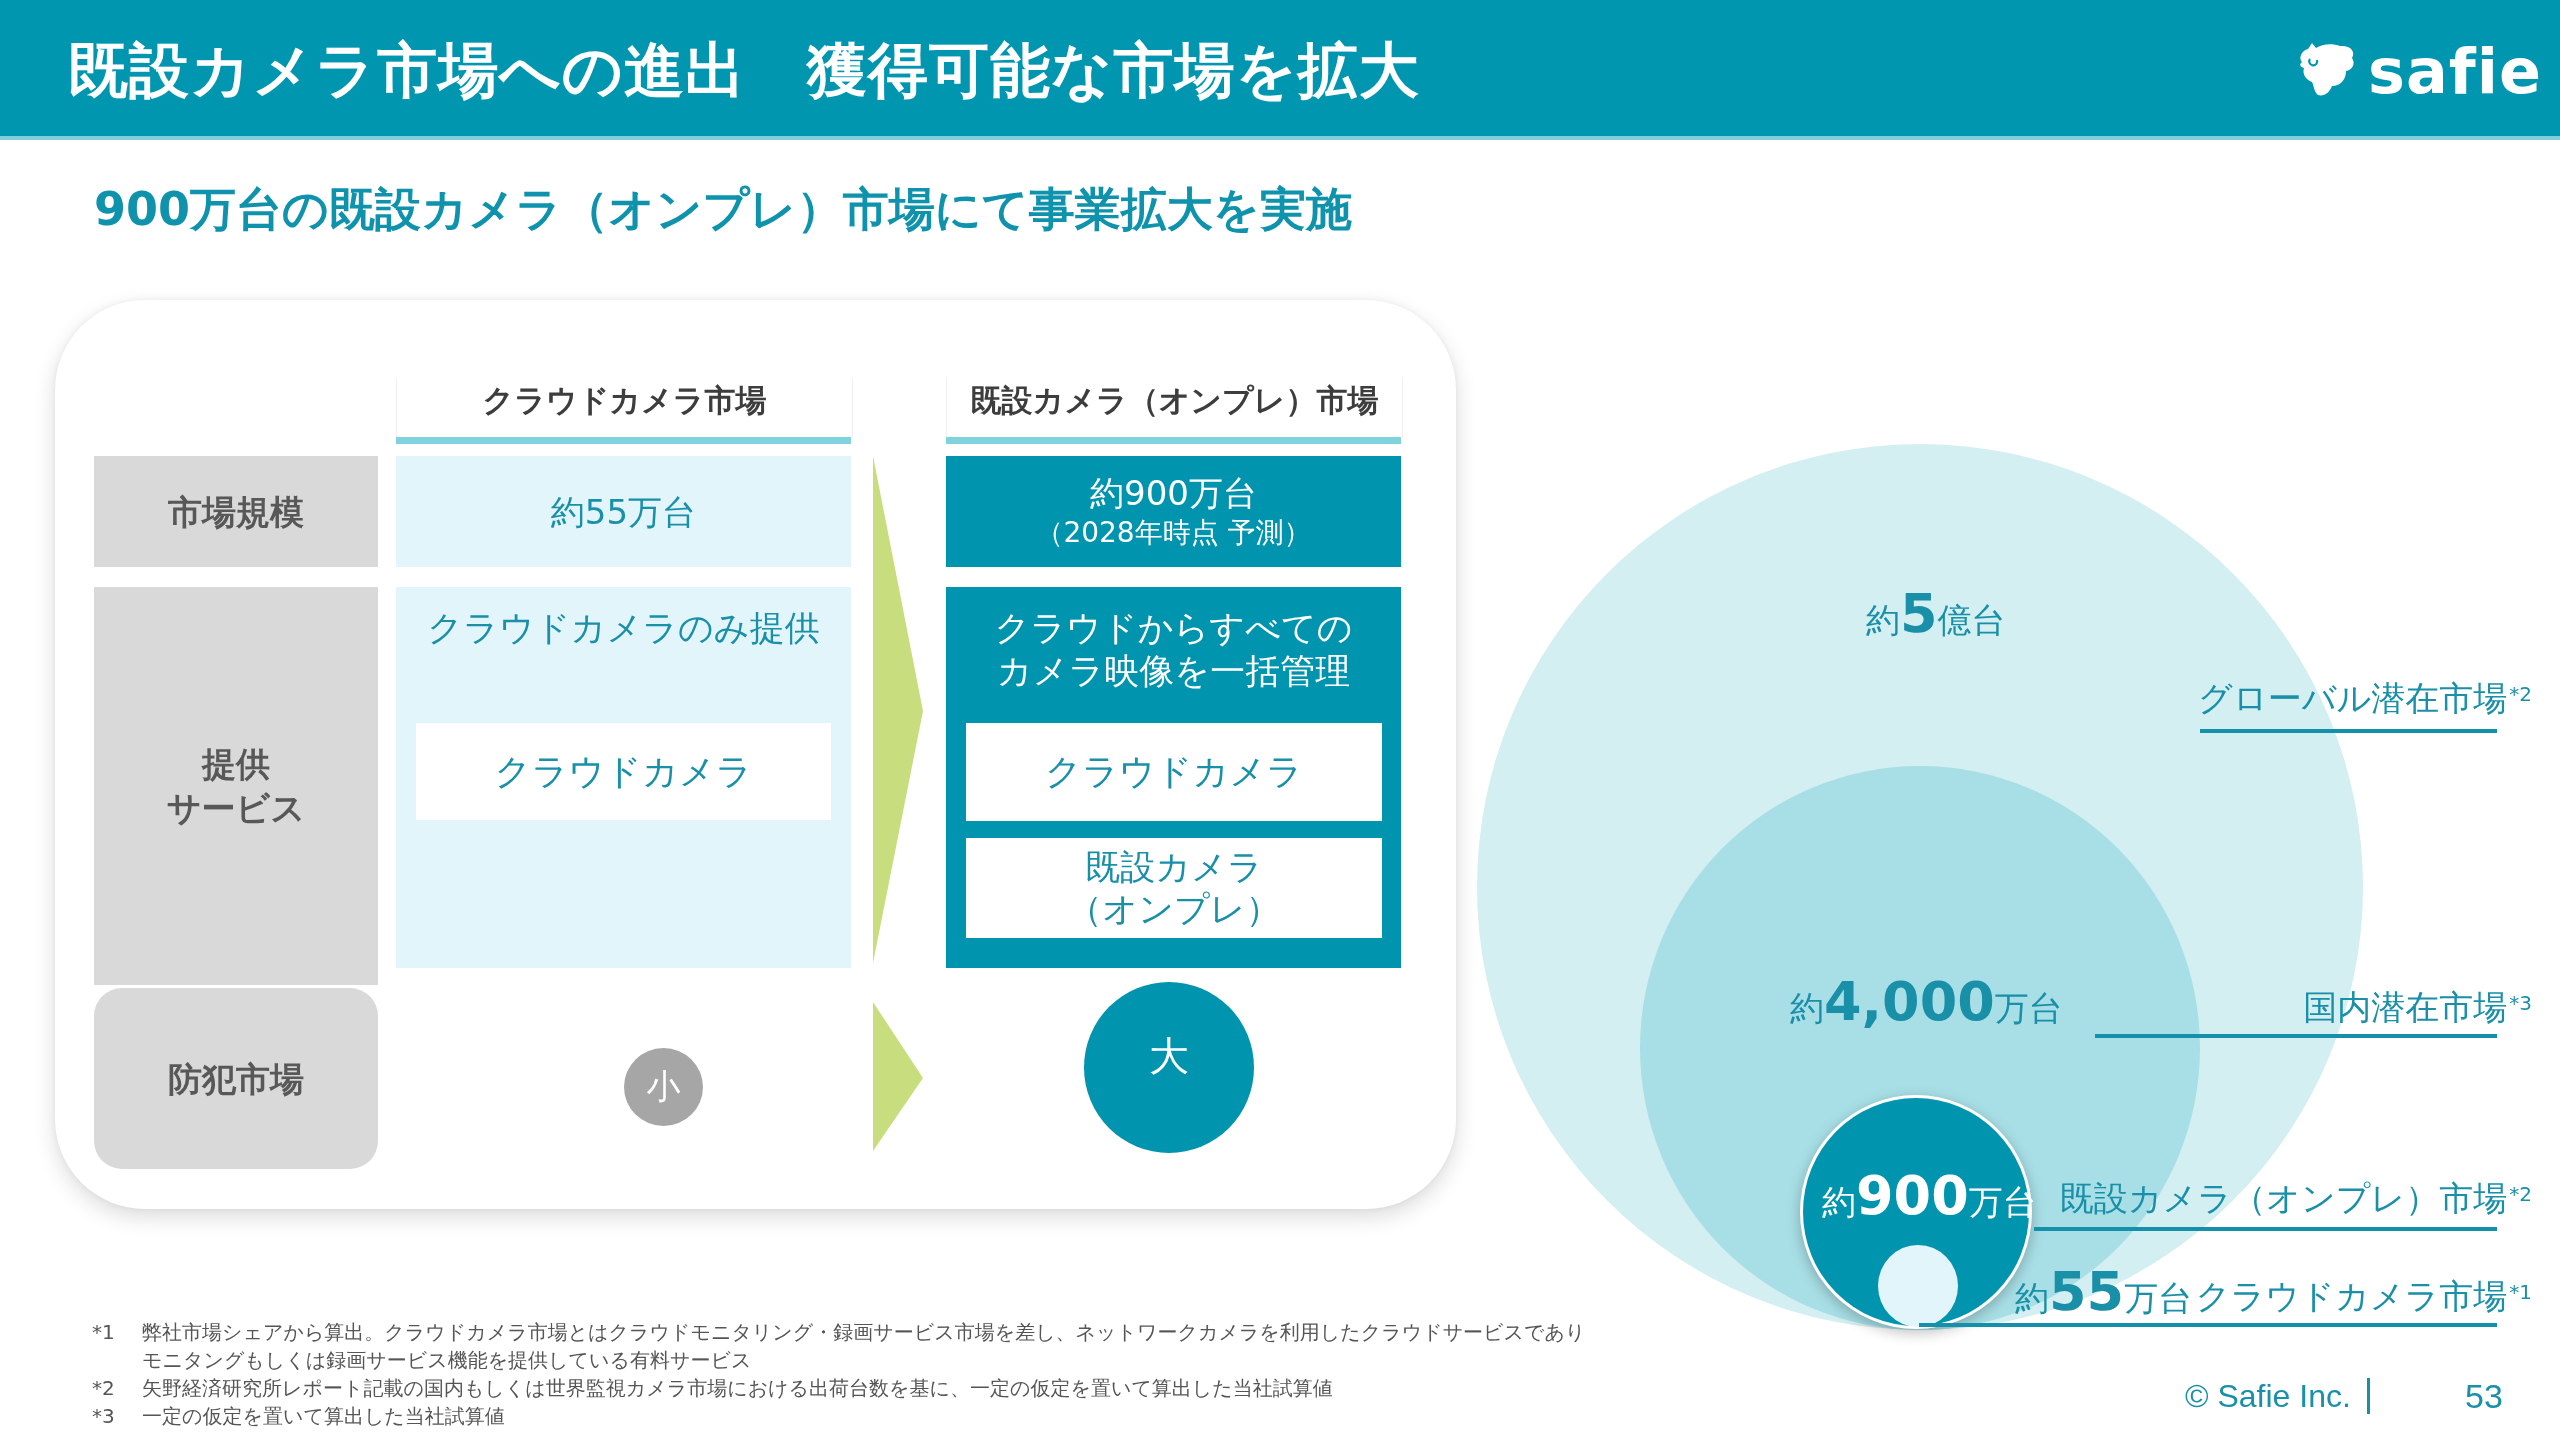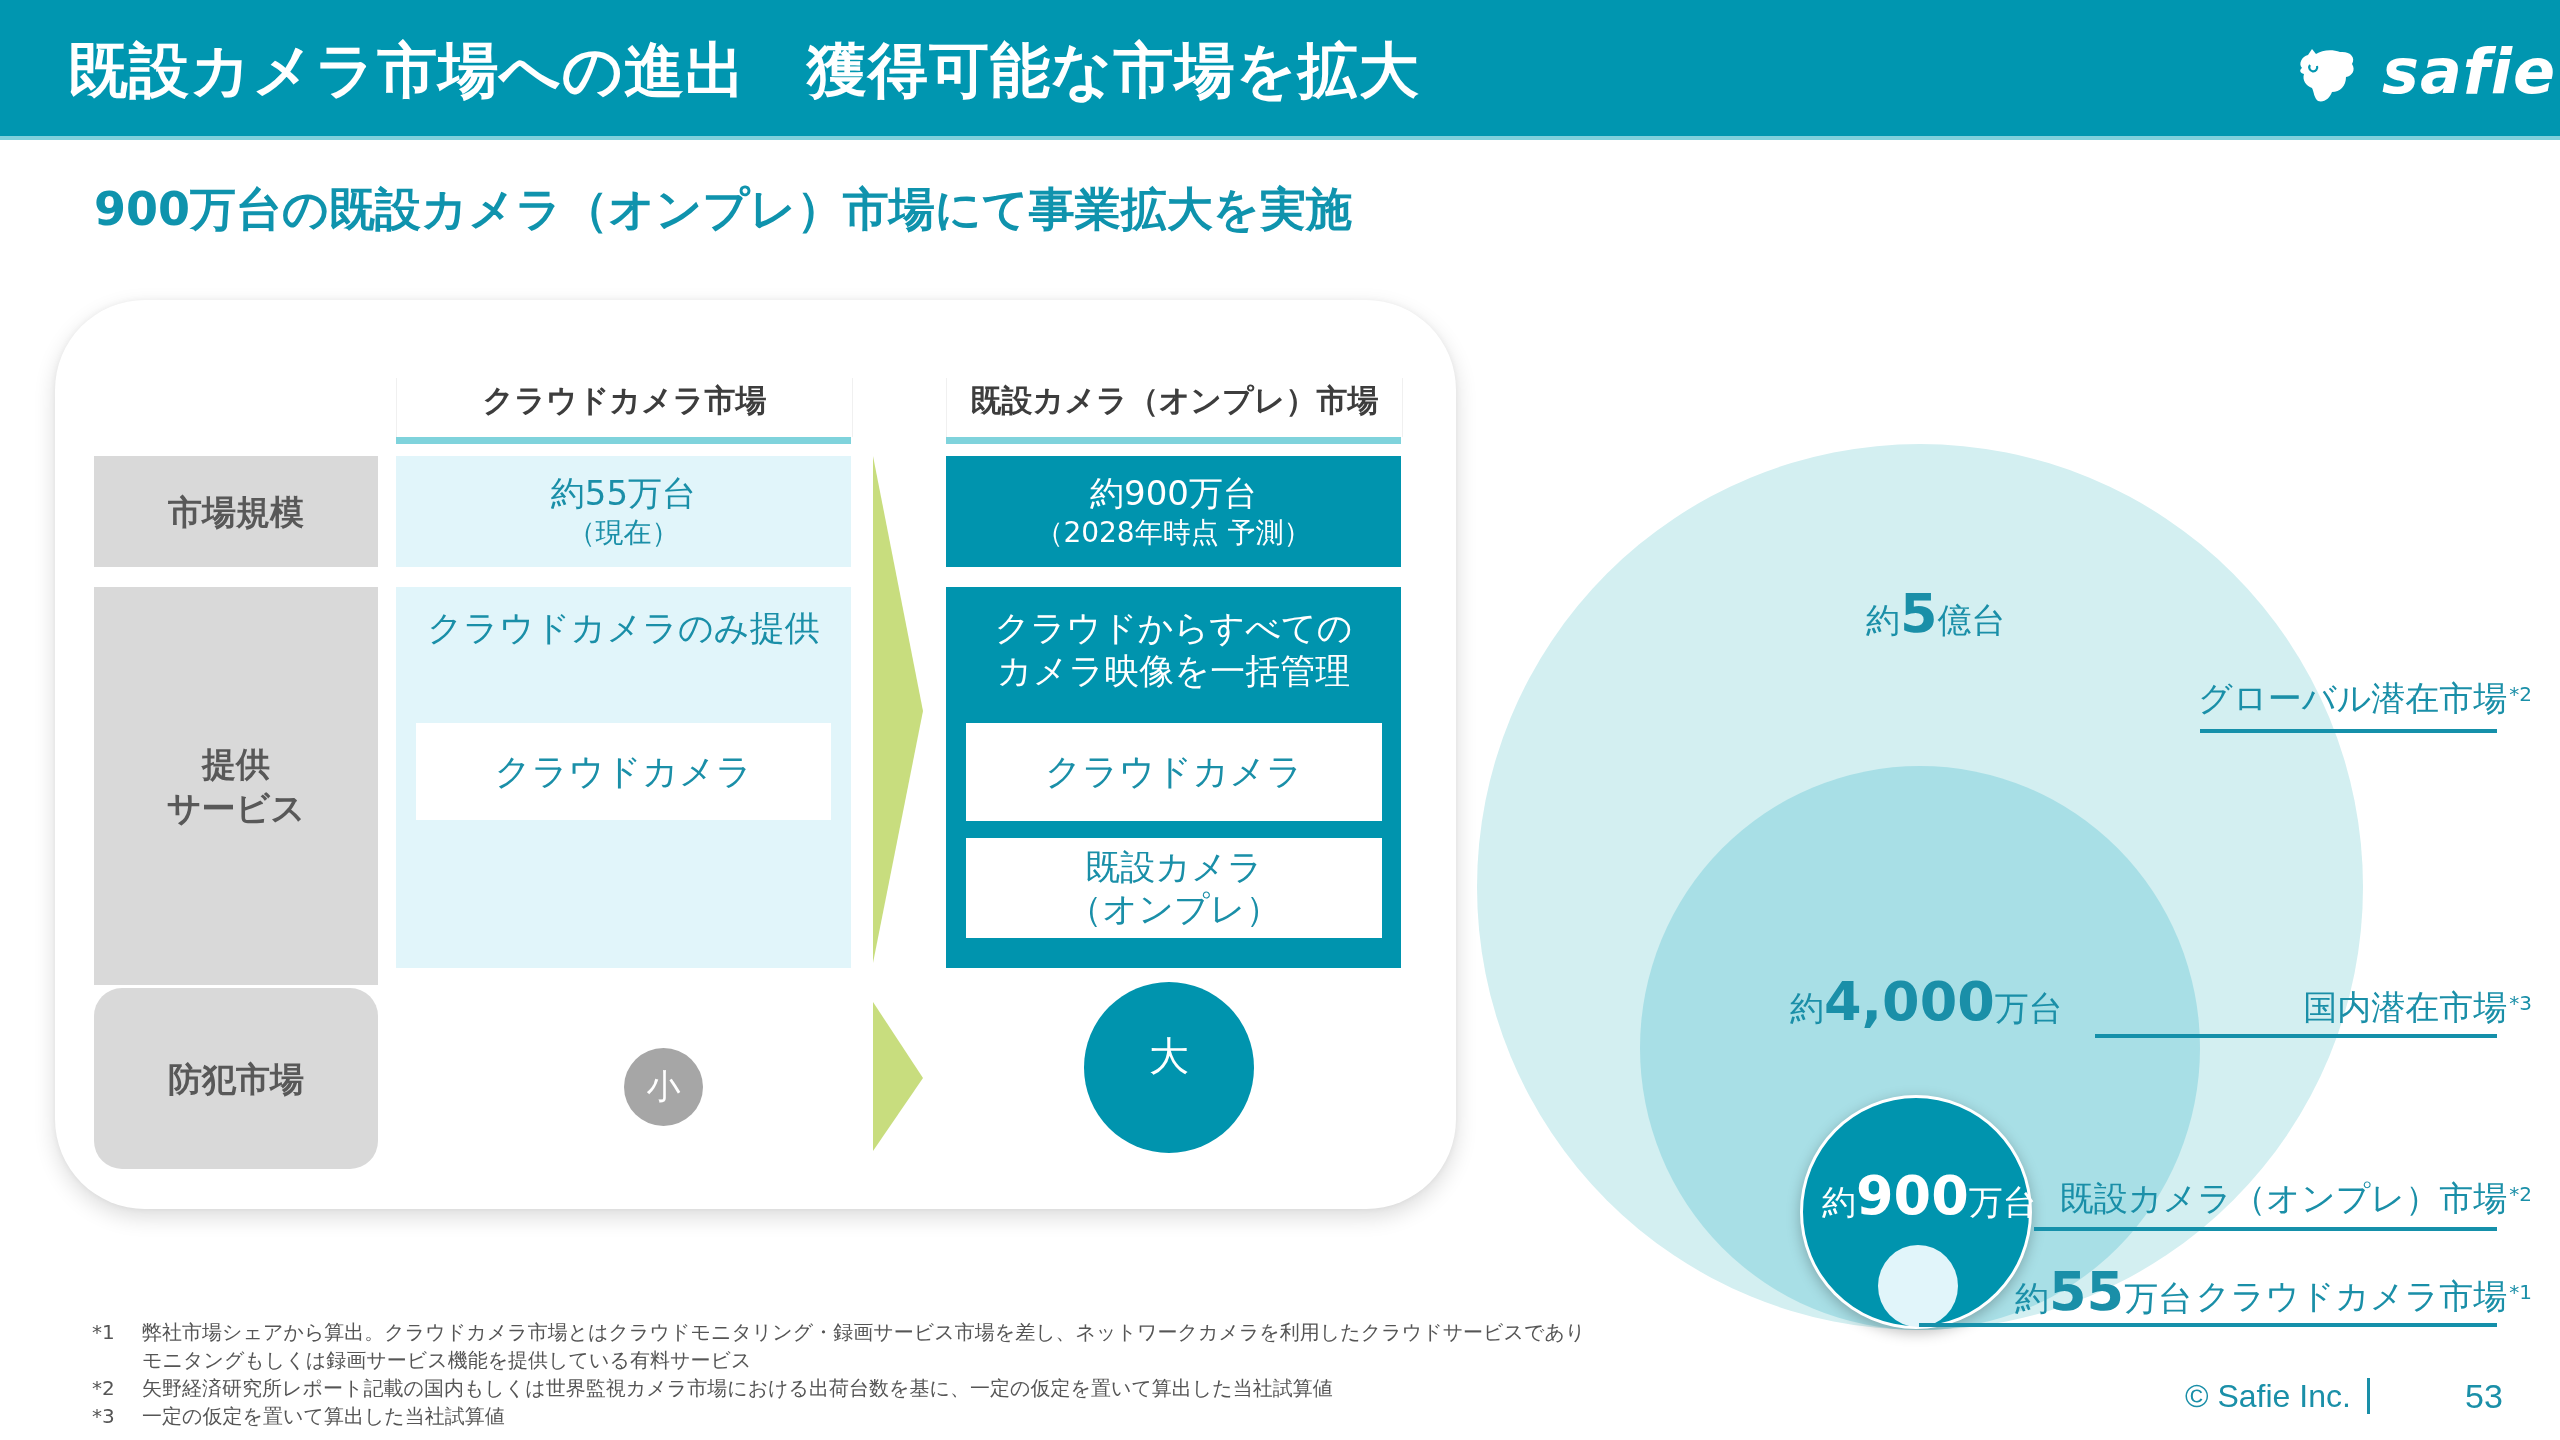--- a/index.html
+++ b/index.html
@@ -3,21 +3,21 @@
 <meta charset="utf-8">
 <style>
   html, body { margin:0; padding:0; }
   body { width:2560px; height:1440px; position:relative; overflow:hidden; background:#ffffff;
          font-family:"DejaVu Sans","Liberation Sans",sans-serif; }
   .abs { position:absolute; }
 
   
   .header { left:0; top:0; width:2560px; height:140px; background:#0096b0; border-bottom:4px solid #7fd0dc; box-sizing:border-box; }
   .header-title { left:68px; top:30px; color:#fff; font-size:60px; font-weight:bold; letter-spacing:1px; white-space:nowrap; line-height:80px; }
-  .logo { left:2296px; top:40px; height:64px; display:flex; align-items:flex-end; gap:24px;font-style:italic; }
+  .logo { left:2296px; top:40px; height:64px; display:flex; align-items:flex-start; gap:10px; }
   .logo-text { color:#fff; font-size:62px; font-weight:bold; line-height:64px; letter-spacing:1px; font-family:"DejaVu Sans",sans-serif; }
 
   .subtitle { left:94px; top:176px; color:#0f93ad; font-size:46px; font-weight:bold; line-height:66px; white-space:nowrap; }
 
   
   .card { left:55px; top:300px; width:1401px; height:909px; background:#fff; border-radius:90px;
           box-shadow: 0 8px 22px rgba(0,0,0,0.14), 0 0 6px rgba(0,0,0,0.05); }
 
   .col-head { text-align:center; color:#3d3d3d; font-size:31px; font-weight:bold; line-height:40px; white-space:nowrap; }
   .col-head-line { height:7px; background:#7fd3dc; }
@@ -83,21 +83,20 @@
 <div class="abs row-label" style="left:94px;top:587px;width:284px;height:398px;flex-direction:column;">
   <span>提供</span>
   <span>サービス</span>
 </div>
 <div class="abs row-label" style="left:94px;top:988px;width:284px;height:181px;border-radius:28px;">
   <span>防犯市場</span>
 </div>
 
 <div class="abs cell-cloud" style="left:396px;top:456px;width:455px;height:111px;display:flex;flex-direction:column;justify-content:center;">
   <div class="txt-lg">約55万台</div>
-  <div class="txt-sm">（現在）</div>
 </div>
 <div class="abs cell-onprem" style="left:946px;top:456px;width:455px;height:111px;display:flex;flex-direction:column;justify-content:center;">
   <div class="txt-lg">約900万台</div>
   <div class="txt-sm">（2028年時点 予測）</div>
 </div>
 
 <div class="abs cell-cloud" style="left:396px;top:587px;width:455px;height:381px;">
   <div class="txt-lg" style="margin-top:20px;font-size:35px;">クラウドカメラのみ提供</div>
 </div>
 <div class="abs white-box" style="left:416px;top:723px;width:415px;height:97px;">

